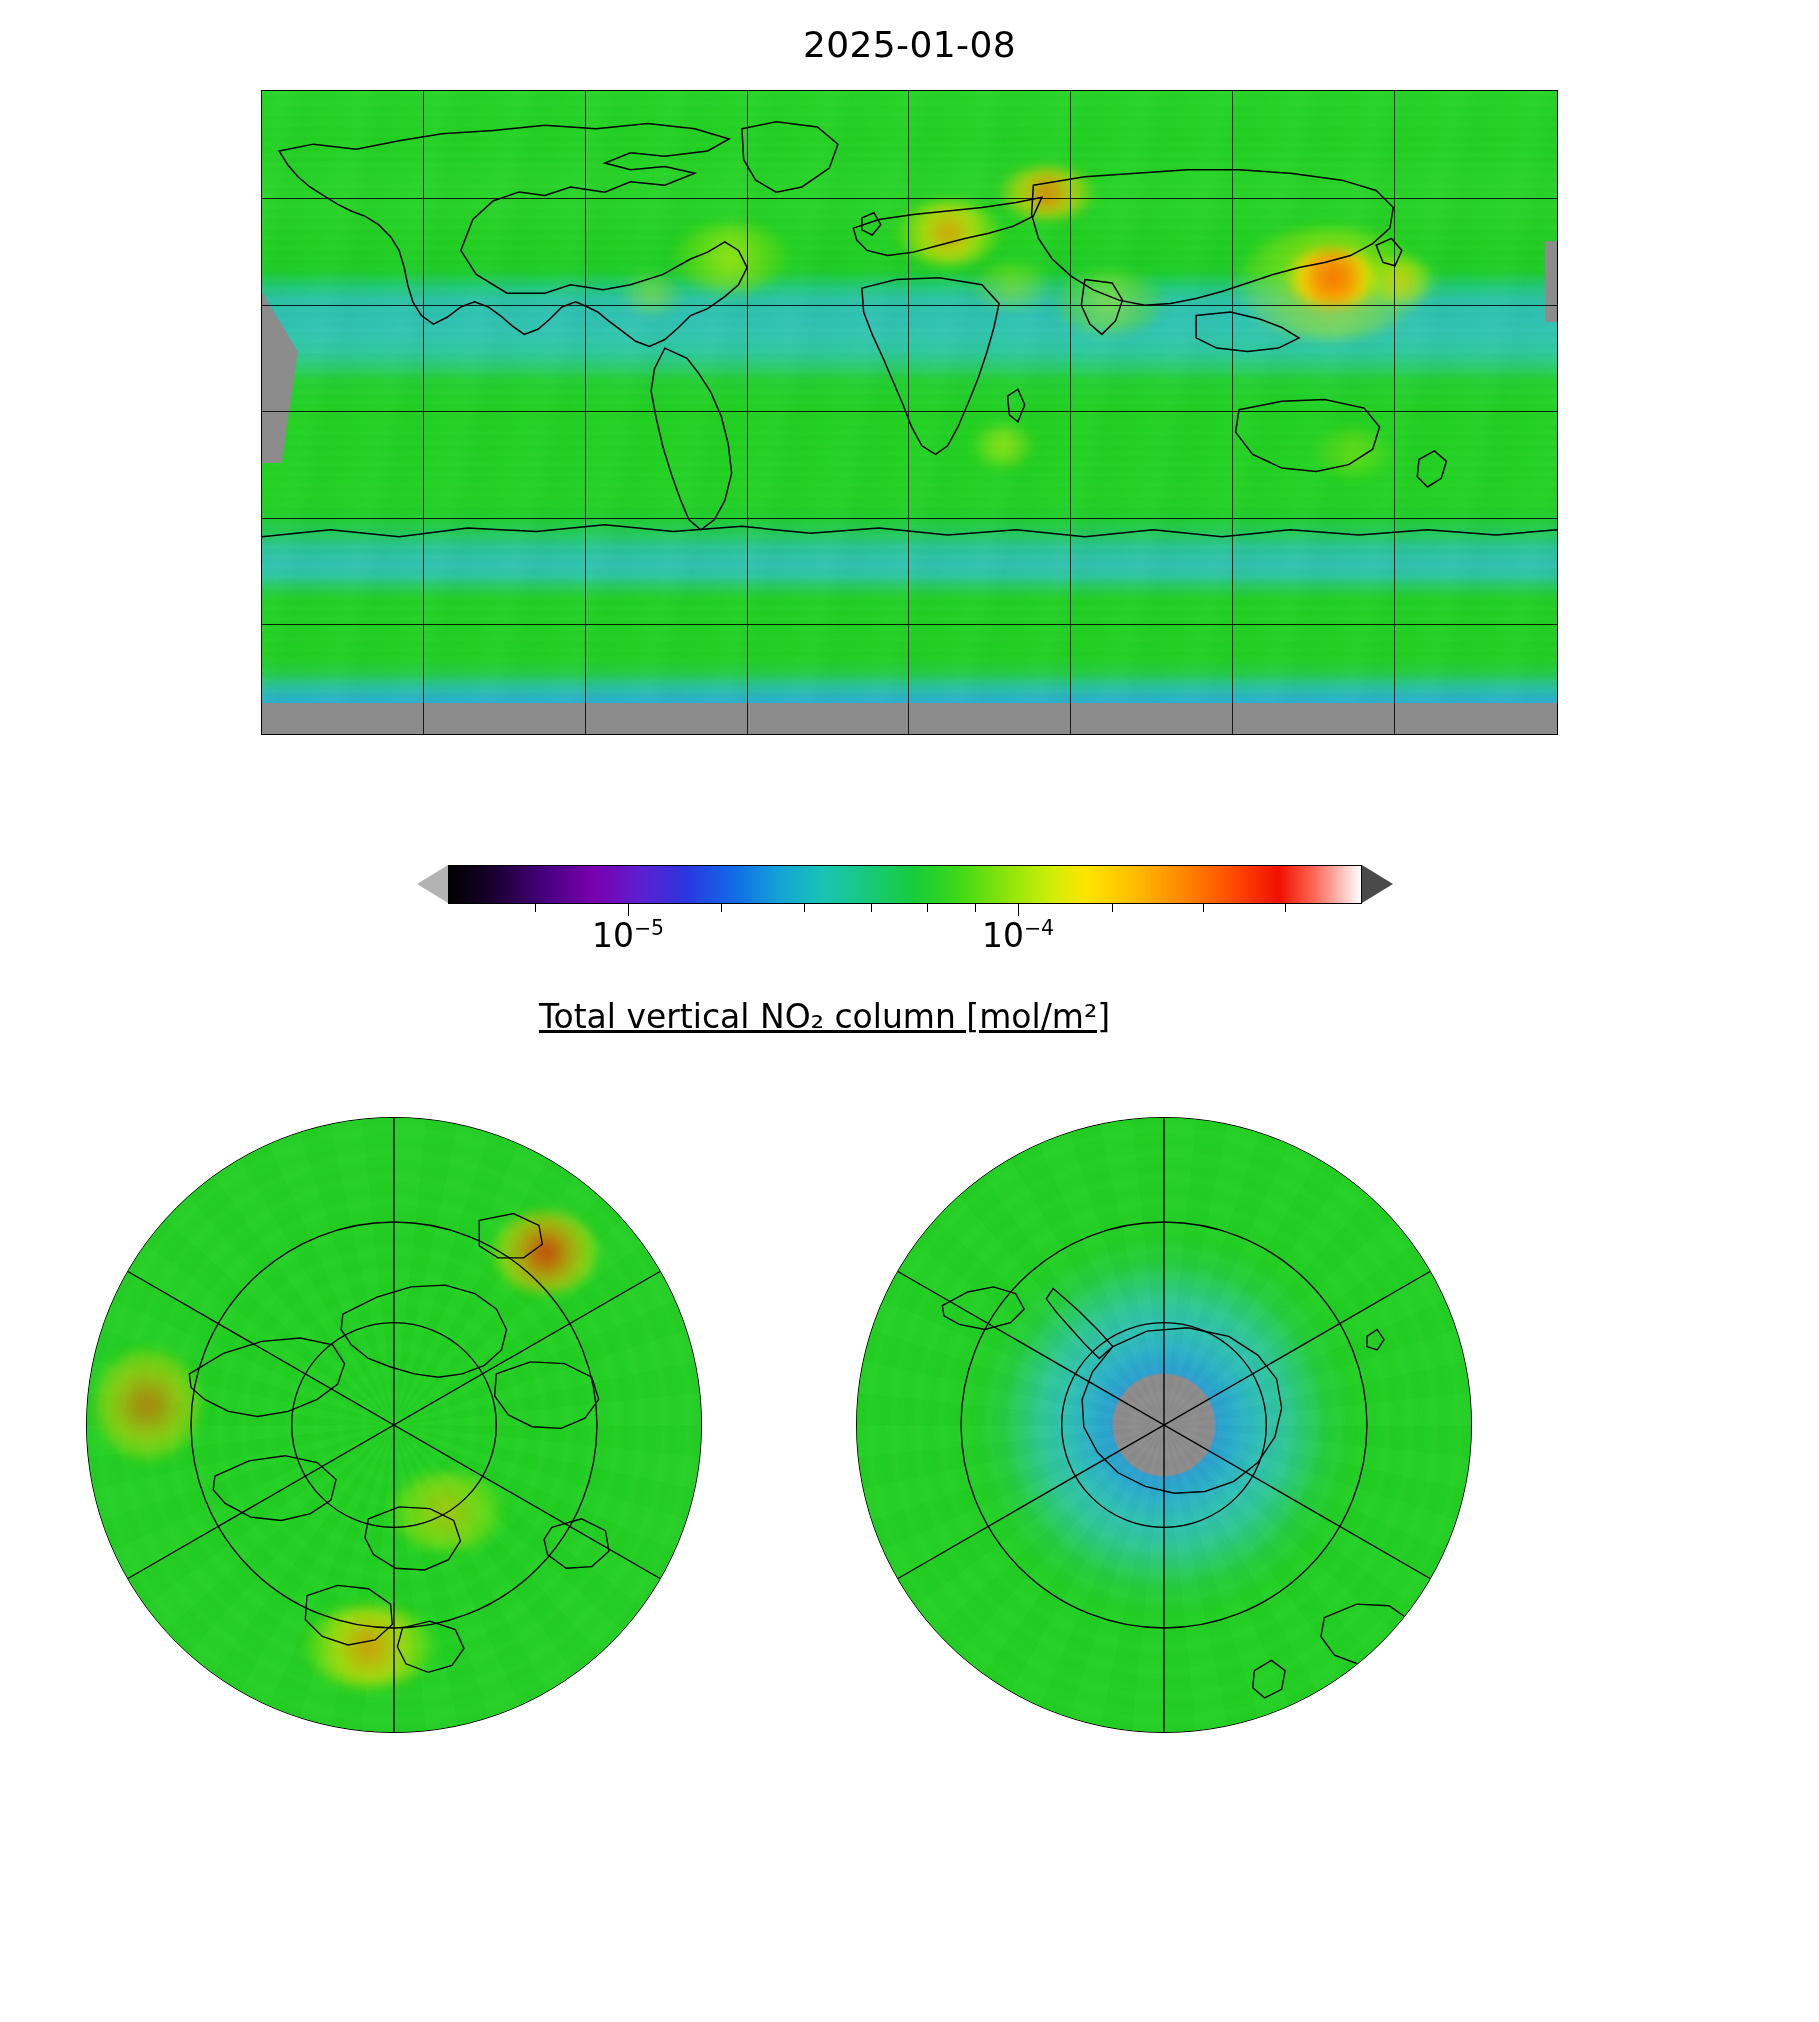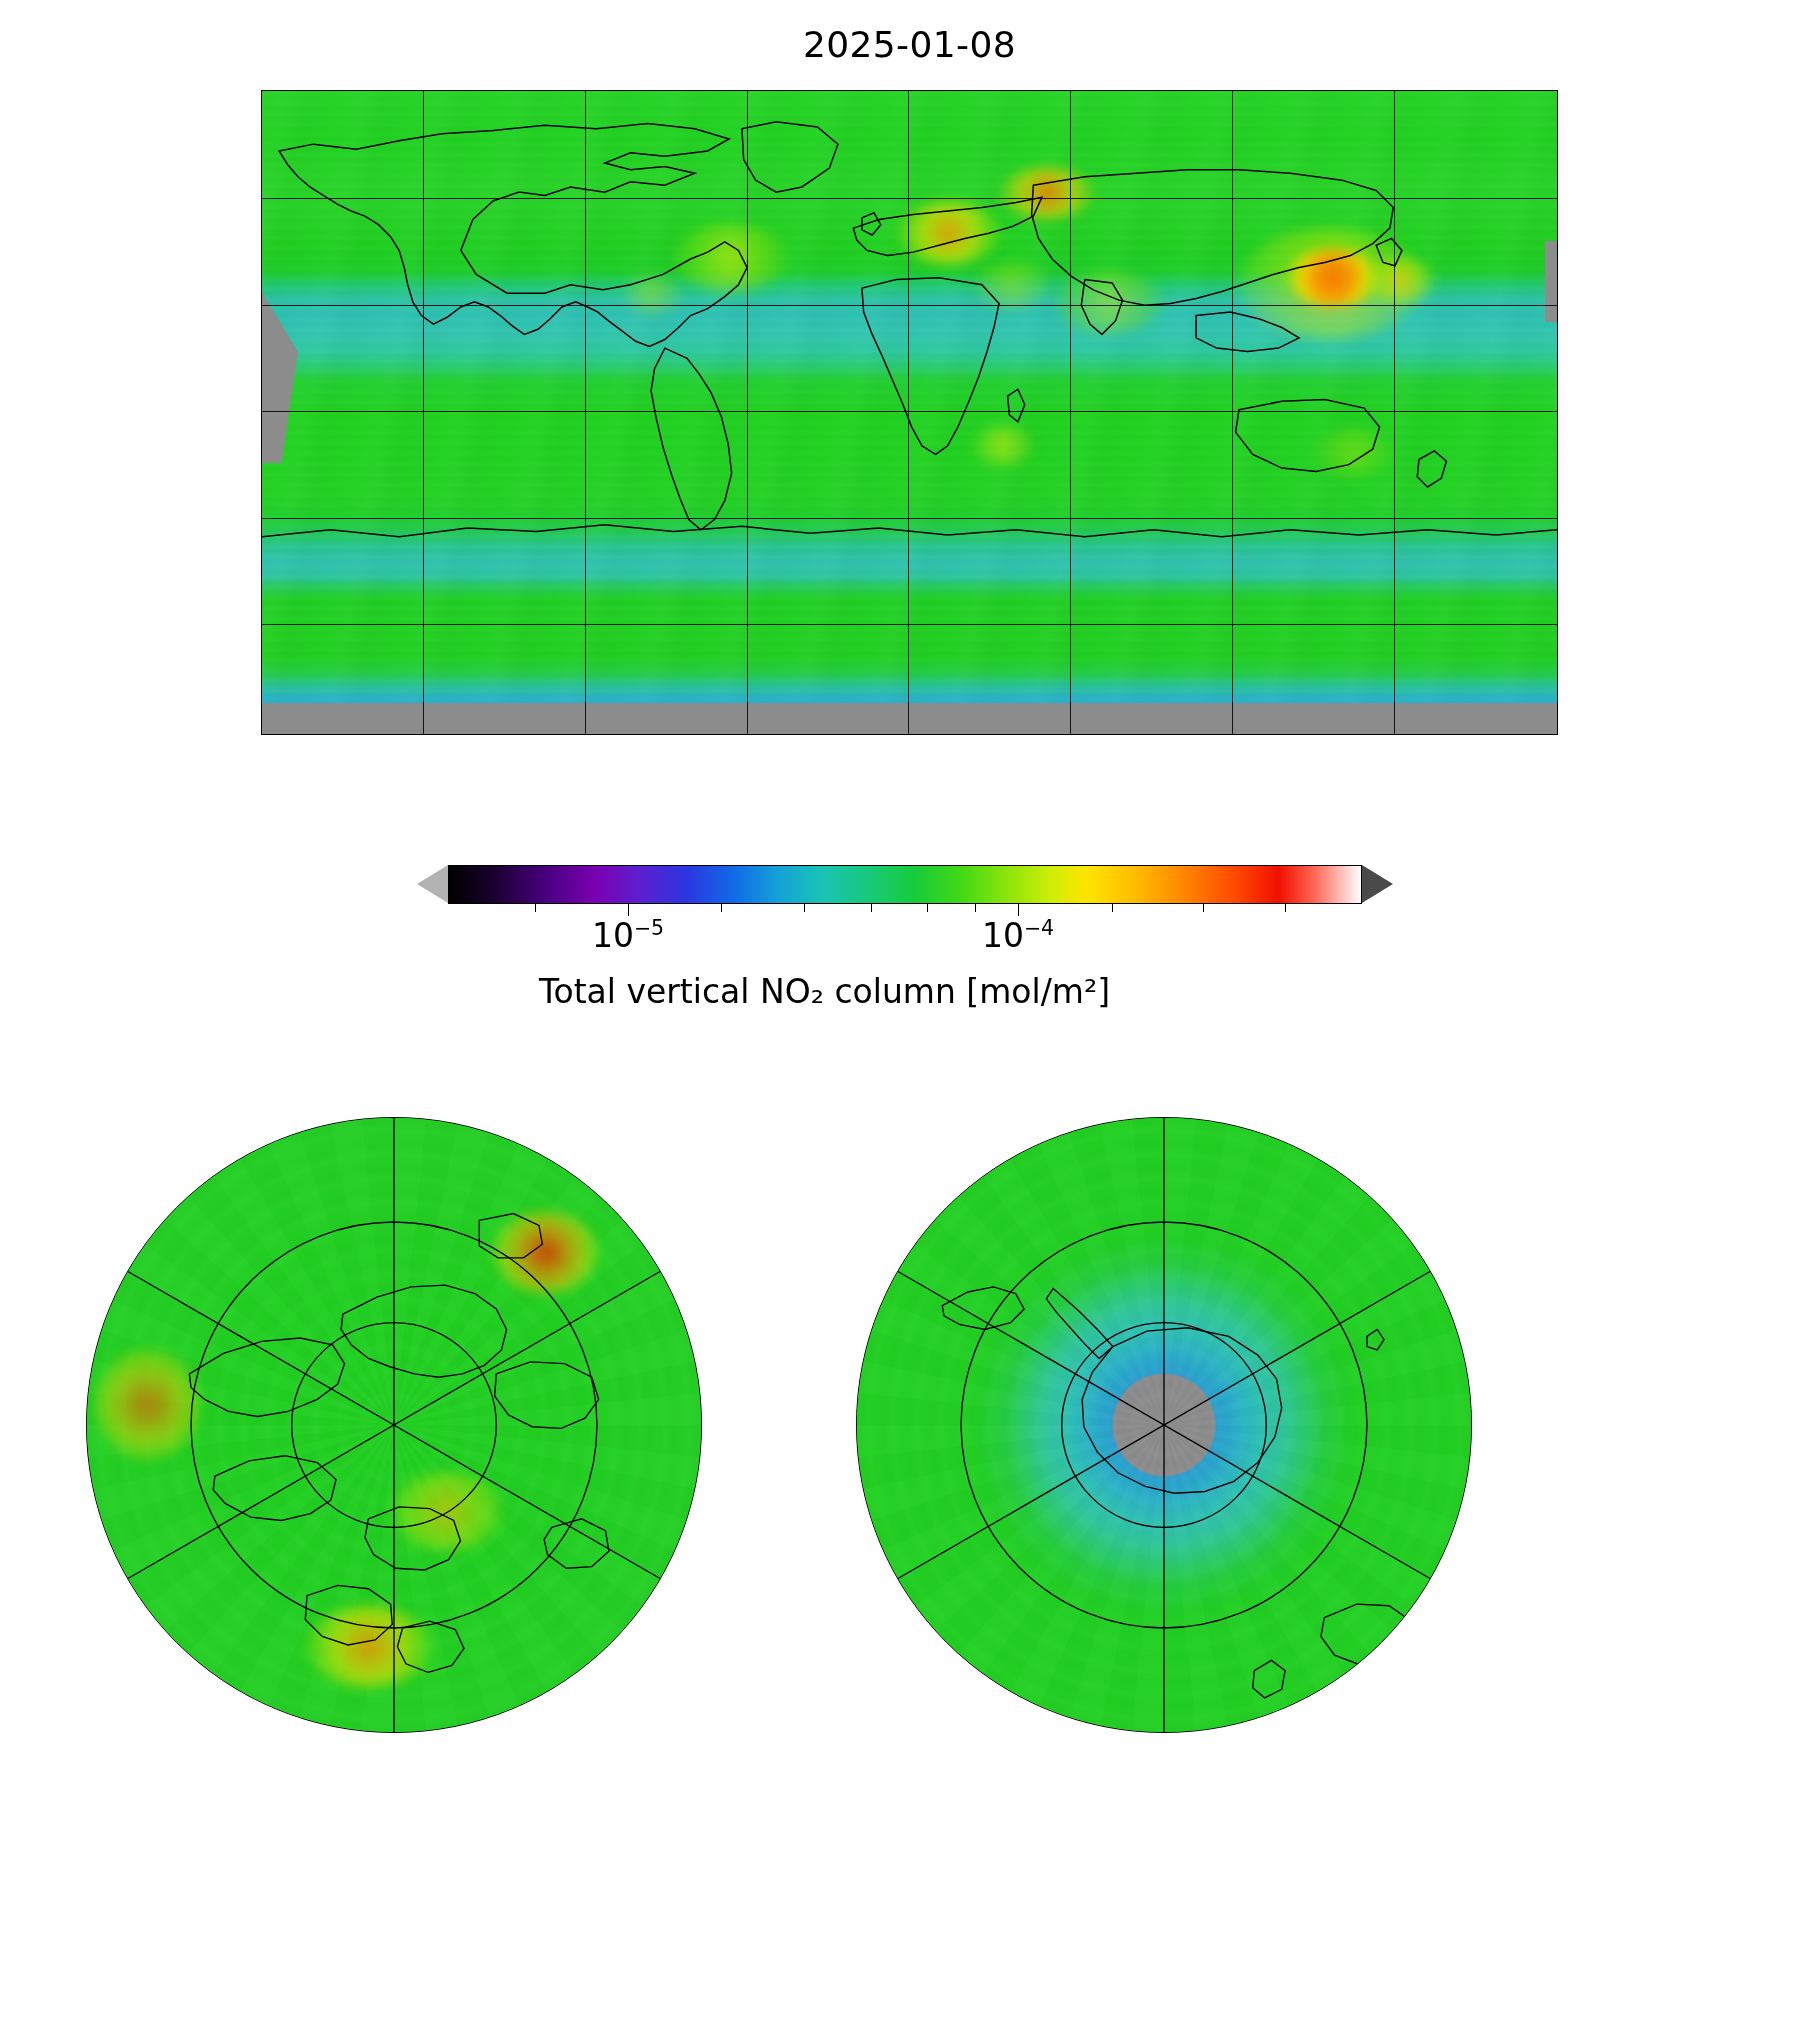--- a/index.html
+++ b/index.html
@@ -225,24 +225,25 @@
     transform: translateX(-50%);
     white-space: nowrap;
   }
   .cb-label sup {
     font-size: 20.5px;
     vertical-align: super;
   }
   #colorbar-title {
     position: absolute;
     left: 0;
-    top: 972px;
+    top: 997px;
     width: 1649px;
     text-align: center;
     font-size: 33px;
+    text-decoration: underline;
   }
 
   
   .polar-panel {
     position: absolute;
     top: 1117px;
     width: 616px;
     height: 616px;
   }
   #polar-north-panel { left: 86px; }

